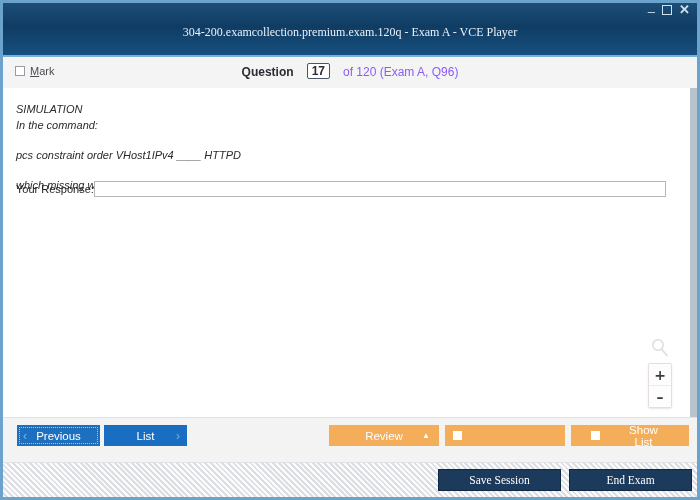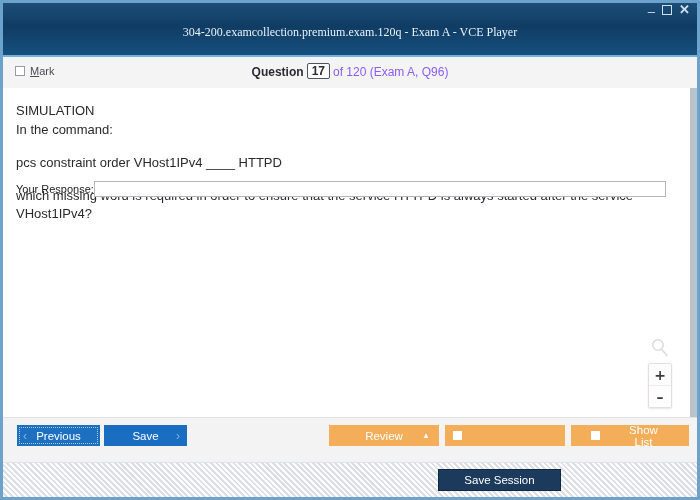--- a/index.html
+++ b/index.html
@@ -61,37 +61,37 @@
     box-sizing:border-box;
   }
   .mark-label u{text-decoration:underline;}
   .qcount{
     position:absolute;left:0;right:0;top:7px;
     text-align:center;font-size:12px;color:#2b2b31;
   }
   .qcount .b{font-weight:bold;}
   .qnum-box{
     display:inline-block;border:1px solid #4a5566;
-    padding:0px 4px;margin:0 3px;font-weight:bold;
+    padding:0px 4px;margin:0 13px;font-weight:bold;
     border-radius:2px;background:#fff;position:relative;top:-1px;
   }
   .qcount .rest{font-weight:normal;color:#8b5cf6;}
 
   
   .content{
     position:absolute;left:0;right:0;top:85px;bottom:79px;
     background:#ffffff;
     border-right:7px solid #b9c3cc;
     box-sizing:border-box;
     overflow:hidden;
   }
   .content-inner{position:relative;width:100%;height:100%;}
   .qtext{
     position:absolute;left:13px;top:14px;right:24px;
-    font-size:13px;color:#2a2a2a;line-height:1.45;
+    font-size:11px;color:#2a2a2a;line-height:1.45;font-style:italic;
   }
   .qtext .blk{margin:0;}
   .qtext .spacer{height:14px;}
   .resp-row{
     position:absolute;left:13px;top:93px;right:24px;
     display:flex;align-items:center;
   }
   .resp-label{font-size:11px;color:#1c1c1c;font-weight:normal;white-space:nowrap;}
   .resp-input{
     flex:1;height:16px;border:1px solid #b5b5bb;background:#fff;
@@ -160,21 +160,21 @@
   .statusbar{
     position:absolute;left:0;right:0;bottom:0;height:34px;
     background:#eceef0;
     background-image:
       repeating-linear-gradient(45deg, rgba(255,255,255,.85) 0 2px, rgba(205,210,216,.55) 2px 4px);
     border-top:1px solid #dfe2e6;
   }
   .btn-dark{
     position:absolute;top:6px;height:22px;
     background:#1c3a5c;border:1px solid #0f2844;color:#ffffff;
-    font-size:11.5px;font-family:Liberation Sans, sans-serif;
+    font-size:11.5px;font-family:Liberation Serif, serif;
     display:flex;align-items:center;justify-content:center;cursor:pointer;
     box-sizing:border-box;
   }
   .btn-save{right:136px;width:123px;}
   .btn-end{right:5px;width:123px;}
 </style>
 </head>
 <body>
 
 <div id="app">
@@ -235,36 +235,37 @@
     </div>
   </div>
 
   <div class="navbar">
     <div class="btn btn-prev">
       <span class="chev">‹</span>
       <span>Previous</span>
     </div>
 
     <div class="btn btn-next">
-      <span>Save</span>
+      <span>List</span>
       <span class="chev">›</span>
     </div>
 
     <div class="btn btn-orange btn-review">
       <span>Review</span>
       <span class="caret">▲</span>
     </div>
 
     <div class="btn btn-orange btn-answer">
       <span class="sqbox"></span>
     </div>
 
     <div class="btn btn-orange btn-list">
       <span class="sqbox"></span>
       <span class="lbl">Show List</span>
     </div>
   </div>
 
   <div class="statusbar">
     <div class="btn-dark btn-save">Save Session</div>
+    <div class="btn-dark btn-end">End Exam</div>
   </div>
 
 </div>
 
 </body></html>

